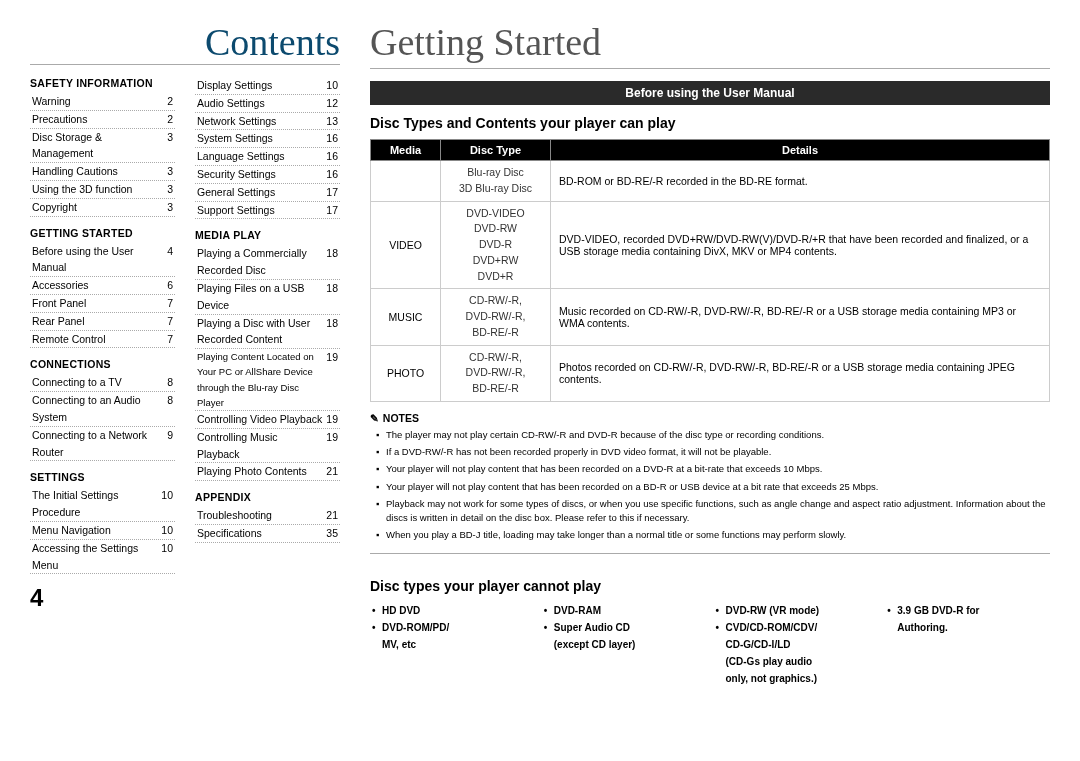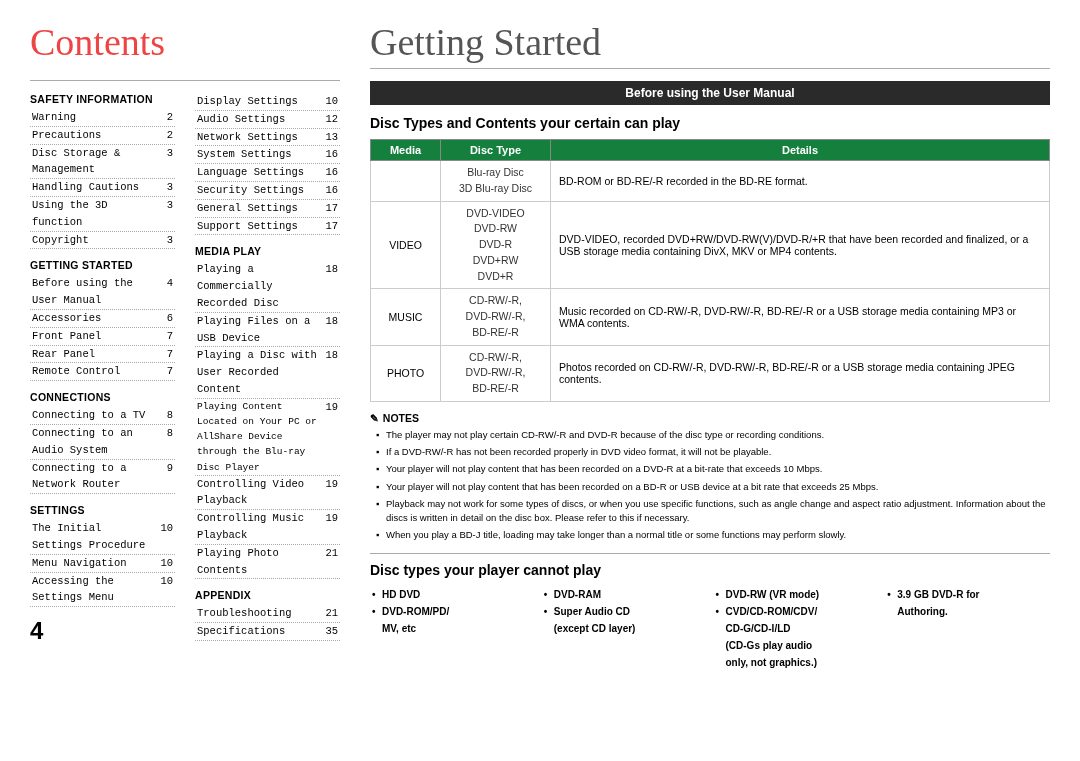--- a/index.html
+++ b/index.html
@@ -18,42 +18,42 @@
     }
     
     .left-col {
       width: 310px;
       flex-shrink: 0;
     }
     .contents-title {
       font-size: 38px;
       font-weight: 300;
       font-family: Georgia, serif;
-      color: #ef4444;
+      color: #0c4a6e;
       border-bottom: 1px solid #aaa;
-      padding-bottom: 16px;
+      padding-bottom: 0;
       margin-bottom: 12px;
+      text-align: right;
     }
     .toc-section {
       margin-bottom: 10px;
     }
     .toc-section-title {
       font-weight: bold;
       font-size: 10.5px;
       margin-bottom: 4px;
       letter-spacing: 0.3px;
     }
     .toc-item {
       display: flex;
       justify-content: center;
       font-size: 10.5px;
       line-height: 1.6;
       border-bottom: 1px dotted #aaa;
       padding: 0 2px;
-      font-family: Liberation Mono, monospace;
     }
     .toc-item-label { flex: 1; }
     .toc-item-page { flex-shrink: 0; padding-left: 4px; }
     
     .right-col {
       flex: 1;
     }
     .getting-started-title {
       font-size: 38px;
       font-weight: 300;
@@ -78,21 +78,21 @@
       margin-bottom: 8px;
     }
     
     .disc-table {
       width: 100%;
       border-collapse: collapse;
       margin-bottom: 10px;
       font-size: 10.5px;
     }
     .disc-table th {
-      background: #15803d;
+      background: #000000;
       color: #fff;
       padding: 4px 8px;
       text-align: center;
       border: 1px solid #888;
       font-size: 11px;
     }
     .disc-table td {
       border: 1px solid #ccc;
       padding: 4px 8px;
       vertical-align: middle;
@@ -134,20 +134,21 @@
     
     .cannot-play-section {
       border-top: 1px solid #aaa;
       padding-top: 8px;
       margin-top: 5px;
     }
     .cannot-play-heading {
       font-size: 14px;
       font-weight: bold;
       margin-bottom: 8px;
+      margin-top: 16px;
     }
     .cannot-play-grid {
       display: flex;
       gap: 7px;
       font-size: 10px;
       font-weight: bold;
     }
     .cannot-col {
       flex: 1;
     }
@@ -350,21 +351,21 @@
               <span class="toc-item-page">35</span>
             </div>
         </div>
       </div>
     </div>
   </div>
 
   <div class="right-col">
     <div class="getting-started-title">Getting Started</div>
     <div class="before-banner">Before using the User Manual</div>
-    <div class="section-heading">Disc Types and Contents your certain can play</div>
+    <div class="section-heading">Disc Types and Contents your player can play</div>
 
     <table class="disc-table">
       <thead>
         <tr>
           <th>Media</th>
           <th>Disc Type</th>
           <th>Details</th>
         </tr>
       </thead>
       <tbody>

